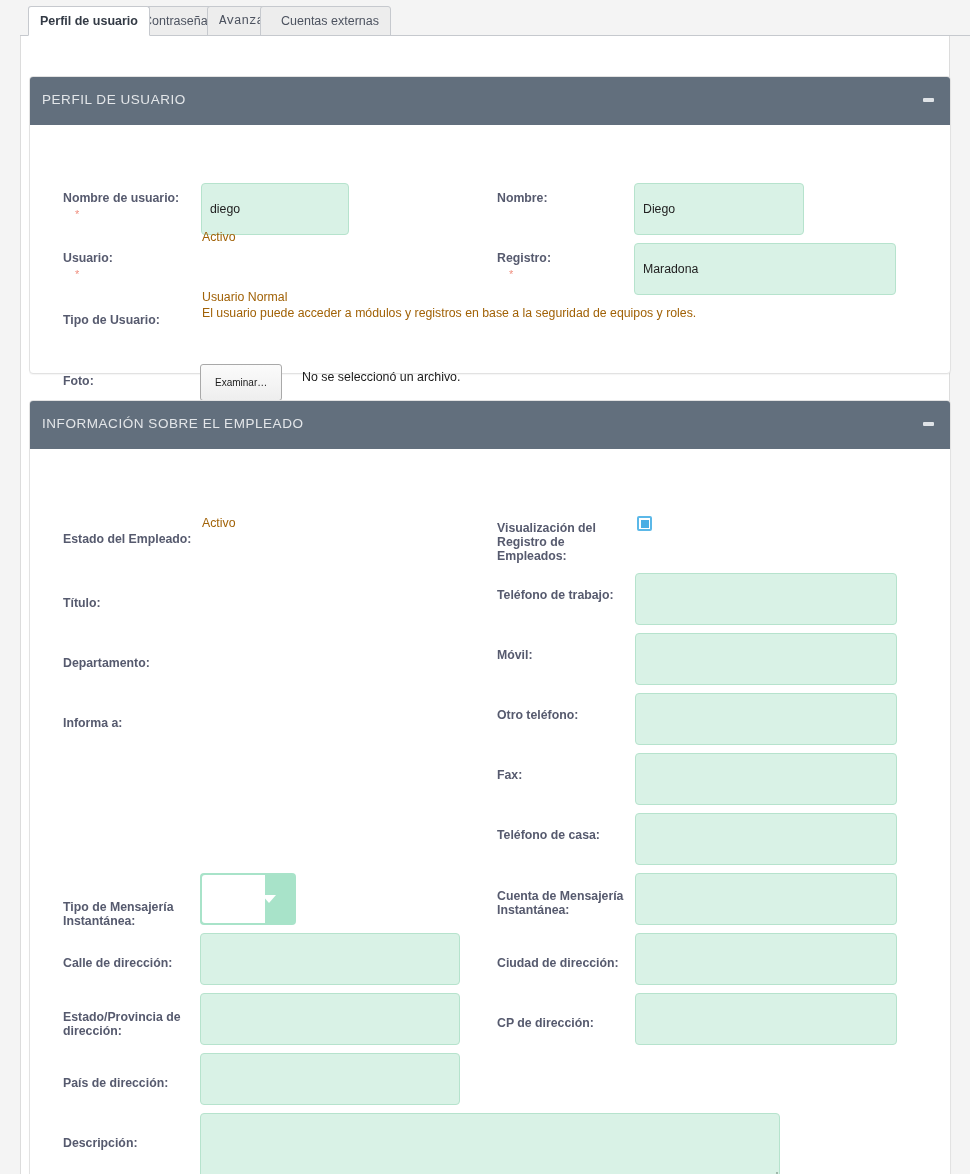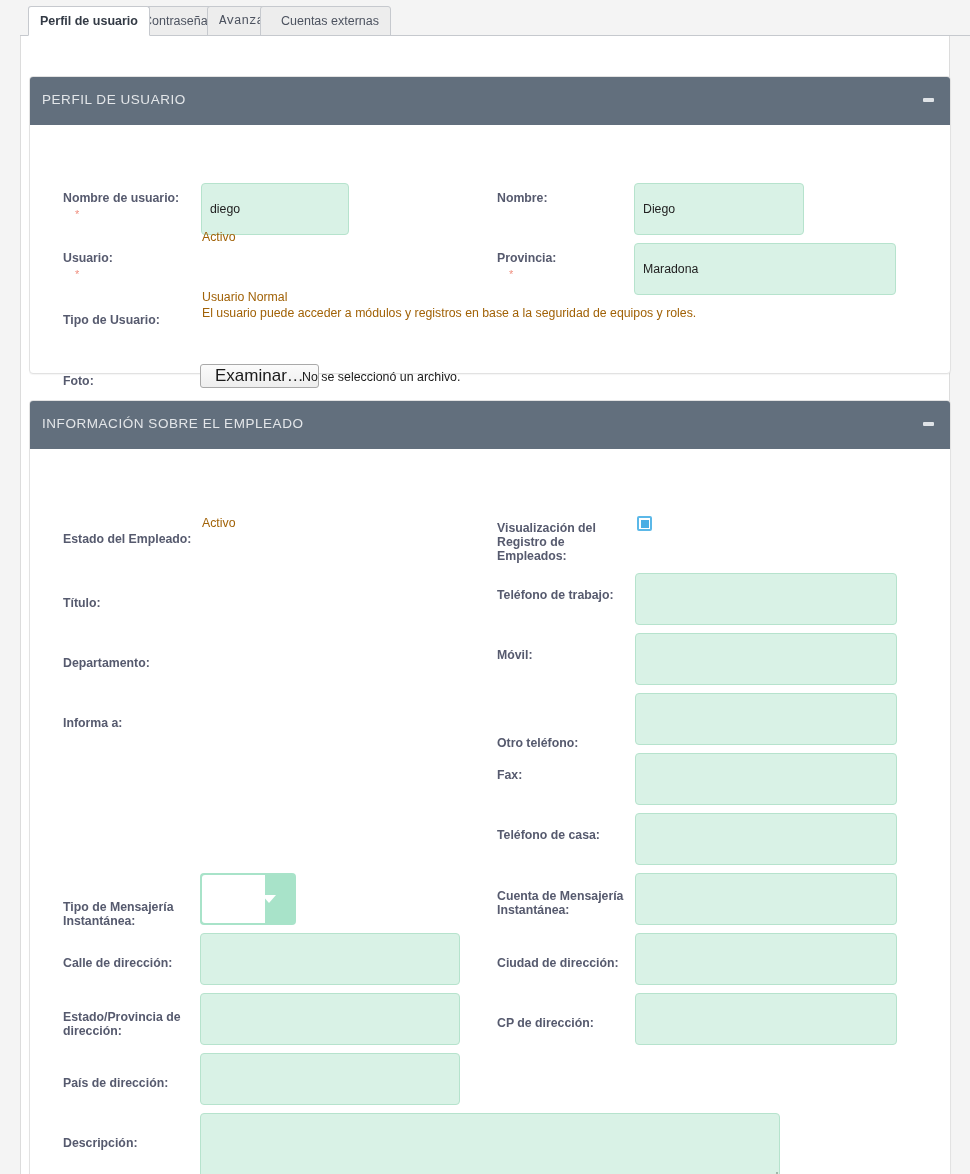--- a/index.html
+++ b/index.html
@@ -176,22 +176,22 @@
   }
 
   
   .filebtn {
     position: absolute;
     background: linear-gradient(#fbfbfb, #eeeeee);
     border: 1px solid #a9a9a9;
     border-radius: 3px;
     color: #1a1a1a;
     font-family: "Liberation Sans", sans-serif;
-    font-size: 17px;
-    padding: 1px 14px;
+    font-size: 10px;
+    padding: 12px 14px;
     cursor: pointer;
   }
   .filetxt {
     position: absolute;
     color: #1a1a1a;
     font-size: 12.4px;
   }
 </style>
 </head>
 <body>
@@ -225,21 +225,21 @@
       <div class="val" style="left:172px; top:165px;">Usuario Normal</div>
       <div class="val" style="left:172px; top:181px;">El usuario puede acceder a módulos y registros en base a la seguridad de equipos y roles.</div>
 
       <div class="lbl" style="left:33px; top:249px;text-align:center;">Foto:</div>
       <button class="filebtn" style="left:170px; top:239px;">Examinar…</button>
       <div class="filetxt" style="left:272px; top:245px;">No se seleccionó un archivo.</div>
 
       <div class="lbl" style="left:467px; top:66px;">Nombre:</div>
       <input class="inp" type="text" style="left: 604px; top: 58px; width: 170px; height: 52px;" value="Diego">
 
-      <div class="lbl" style="left:467px; top:126px;">Provincia:</div>
+      <div class="lbl" style="left:467px; top:126px;">Registro:</div>
       <div class="req" style="left:479px; top:145px;">*</div>
       <input class="inp" type="text" style="left: 604px; top: 118px; width: 262px; height: 52px;" value="Maradona">
     </div>
   </section>
 
   <section class="panel" id="panel-employee">
     <header class="panel-head">
       <div class="panel-title">INFORMACIÓN SOBRE EL EMPLEADO</div>
       <div class="collapse-icon"></div>
     </header>
@@ -280,21 +280,21 @@
 
       <div class="lbl" style="left:467px; top:72px; width:110px;">Visualización del Registro de Empleados:</div>
       <div class="chk" style="left:607px; top:67px;"></div>
 
       <div class="lbl" style="left:467px; top:139px;">Teléfono de trabajo:</div>
       <input class="inp" type="text" style="left: 605px; top: 124px; width: 262px; height: 52px;" value="">
 
       <div class="lbl" style="left:467px; top:199px;">Móvil:</div>
       <input class="inp" type="text" style="left: 605px; top: 184px; width: 262px; height: 52px;" value="">
 
-      <div class="lbl" style="left:467px; top:259px;margin-top:28px;">Otro teléfono:</div>
+      <div class="lbl" style="left:467px; top:259px;">Otro teléfono:</div>
       <input class="inp" type="text" style="left: 605px; top: 244px; width: 262px; height: 52px;" value="">
 
       <div class="lbl" style="left:467px; top:319px;">Fax:</div>
       <input class="inp" type="text" style="left: 605px; top: 304px; width: 262px; height: 52px;" value="">
 
       <div class="lbl" style="left:467px; top:379px;">Teléfono de casa:</div>
       <input class="inp" type="text" style="left: 605px; top: 364px; width: 262px; height: 52px;" value="">
 
       <div class="lbl" style="left:467px; top:440px; width:140px;">Cuenta de Mensajería Instantánea:</div>
       <input class="inp" type="text" style="left: 605px; top: 424px; width: 262px; height: 52px;" value="">

